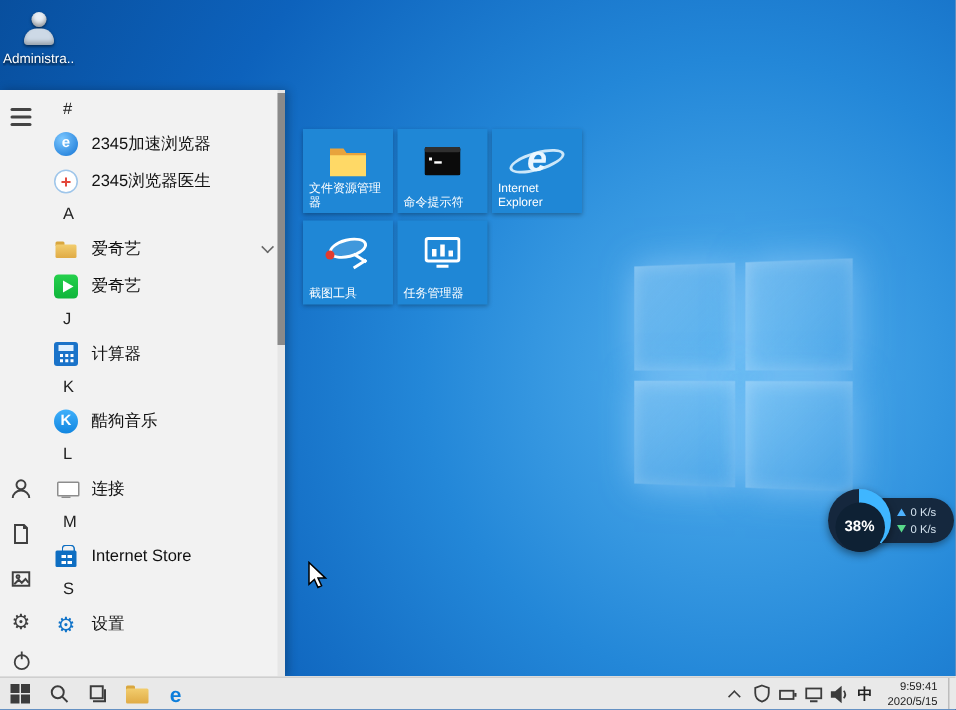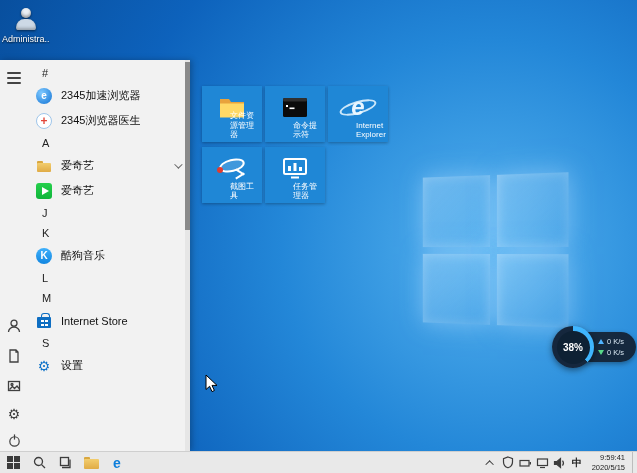--- a/index.html
+++ b/index.html
@@ -75,21 +75,21 @@
     border:1.5px solid #0e6ec2; border-bottom:none; border-radius:3px 3px 0 0; }
   .ic-store .bag { position:absolute; left:1px; top:4px; width:14px; height:11px; background:#0e6ec2; border-radius:1px; }
   .ic-store .bag::before { content:""; position:absolute; left:4px; top:3px; width:2.5px; height:2.5px; background:#fff;
     box-shadow:4px 0 0 #fff, 0 4px 0 #fff, 4px 4px 0 #fff; }
   .ic-gear b { color:#1174c9; font-size:14px; font-weight:400; }
 
   
   .tiles { position:absolute; left:202px; top:26px; display:grid; grid-template-columns:repeat(3,60px);
     grid-auto-rows:56px; gap:5px 3px; }
   .tile { position:relative; background:#1f87d6; cursor:pointer; box-shadow:0 1px 3px rgba(0,0,0,.3); }
-  .tile-label { position:absolute; left:4px; right:2px; bottom:2px; font-size:8px; color:#fff; line-height:1.2;margin-left:24px; }
+  .tile-label { position:absolute; left:4px; right:2px; bottom:2px; font-size:8px; color:#fff; line-height:1.2; }
   .tile-icon { position:absolute; left:0; right:0; top:5px; height:32px; display:flex; align-items:center; justify-content:center; }
   .ie-icon { position:relative; width:34px; height:28px; display:flex; align-items:center; justify-content:center; }
   .ie-e b { font-style:italic; font-weight:700; font-size:24px; line-height:1; color:#eaf6ff; }
   .orbit { position:absolute; left:-2px; top:8px; width:38px; height:13px; border:2px solid rgba(235,248,255,.85);
     border-radius:50%; transform:rotate(-16deg); }
   .snip-icon { position:relative; width:32px; height:24px; }
   .snip-ellipse { position:absolute; left:3px; top:3px; width:26px; height:13px; border:2px solid #fff;
     border-radius:50%; transform:rotate(-14deg); background:rgba(255,255,255,.15); }
   .snip-dot { position:absolute; left:1px; top:11px; width:6px; height:6px; border-radius:50%; background:#e23b2e; }
   .snip-s1 { position:absolute; left:19px; top:15px; width:10px; height:2px; background:#fff; transform:rotate(32deg); }
@@ -97,21 +97,21 @@
 
   
   .speedball { position:absolute; left:552px; top:326px; width:84px; height:42px; cursor:pointer; }
   .sp-pill { position:absolute; left:16px; top:6px; width:68px; height:30px; background:rgba(20,32,48,.92);
     border-radius:15px; display:flex; flex-direction:column; justify-content:center; gap:3px; padding-left:30px;
     box-shadow:0 2px 5px rgba(0,0,0,.35); }
   .sp-row { display:flex; align-items:center; gap:3px; font-size:7.5px; color:#d6e4f0; line-height:1; }
   .arr-up { width:0; height:0; border-left:3px solid transparent; border-right:3px solid transparent; border-bottom:5px solid #4fb3ff; }
   .arr-down { width:0; height:0; border-left:3px solid transparent; border-right:3px solid transparent; border-top:5px solid #58d98a; }
   .sp-ring { position:absolute; left:0; top:0; width:42px; height:42px; border-radius:50%;
-    display:flex; align-items:center; justify-content:center; box-shadow:0 2px 6px rgba(0,0,0,.45);
+    display:flex; align-items:flex-end; justify-content:center; box-shadow:0 2px 6px rgba(0,0,0,.45);
     background:conic-gradient(#3fb6ff 38%, #15273d 0); }
   .sp-ring-inner { width:33px; height:33px; border-radius:50%; background:#0e2134;
     display:flex; align-items:center; justify-content:center; font-size:10px; font-weight:700; color:#fff; }
 
   
   .taskbar { position:absolute; left:0; bottom:0; width:100%; height:22px; background:#e9e9e9;
     border-top:1px solid #cfcfcf; display:flex; align-items:center; z-index:10; }
   .tb-left { display:flex; height:100%; }
   .tb-btn { width:26px; height:100%; display:flex; align-items:center; justify-content:center; cursor:pointer; }
   .winlogo { display:grid; grid-template-columns:6px 6px; grid-template-rows:6px 6px; gap:1px; }
@@ -219,32 +219,40 @@
           <span class="al-lbl">爱奇艺</span>
           <span class="chev"></span>
         </div>
         <div class="al-row">
           <span class="ic ic-iqiyi"></span>
           <span class="al-lbl">爱奇艺</span>
         </div>
         <div class="al-hdr">
             <span>J</span>
           </div>
+        <div class="al-row">
+          <span class="ic ic-calc"></span>
+          <span class="al-lbl">计算器</span>
+        </div>
         <div class="al-hdr">
             <span>K</span>
           </div>
         <div class="al-row">
           <span class="ic ic-kugou">
               <b>K</b>
             </span>
           <span class="al-lbl">酷狗音乐</span>
         </div>
         <div class="al-hdr">
             <span>L</span>
           </div>
+        <div class="al-row">
+          <span class="ic ic-connect"></span>
+          <span class="al-lbl">连接</span>
+        </div>
         <div class="al-hdr">
             <span>M</span>
           </div>
         <div class="al-row">
           <span class="ic ic-store">
               <span class="bag"></span>
             </span>
           <span class="al-lbl">Internet Store</span>
         </div>
         <div class="al-hdr">

